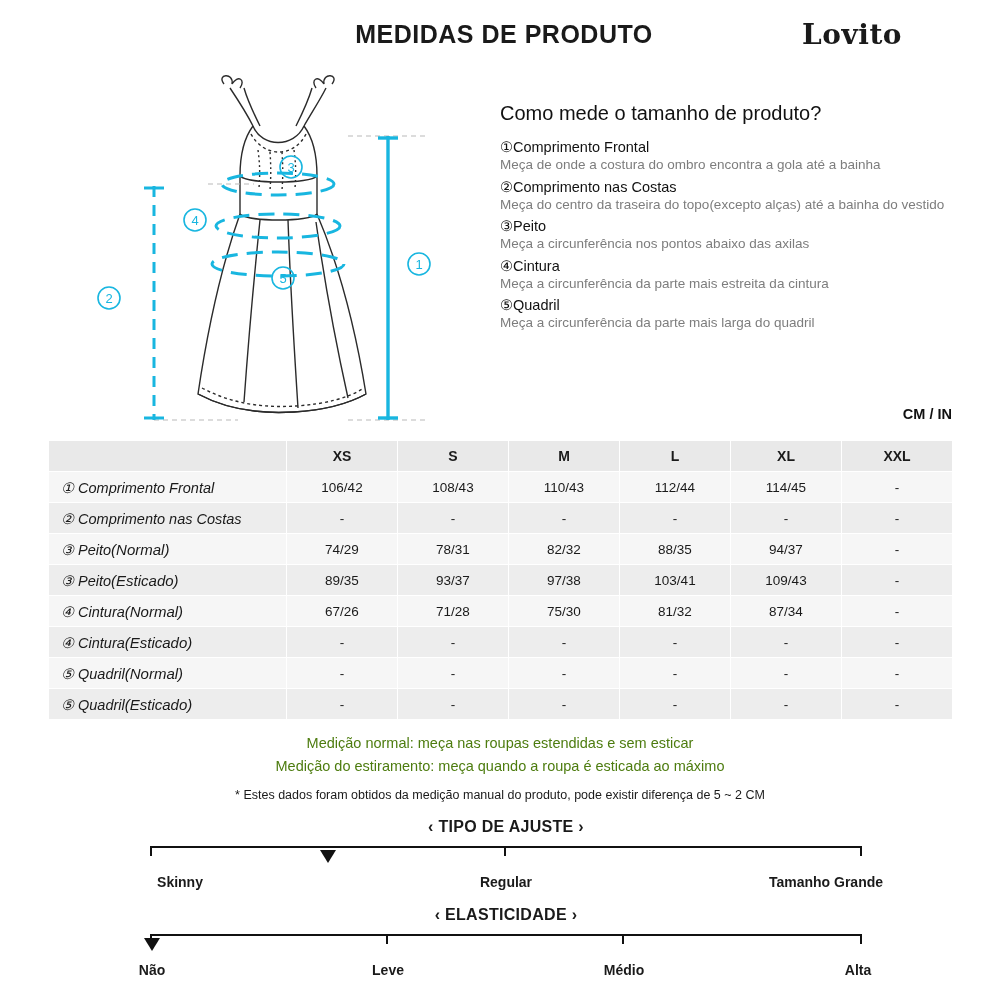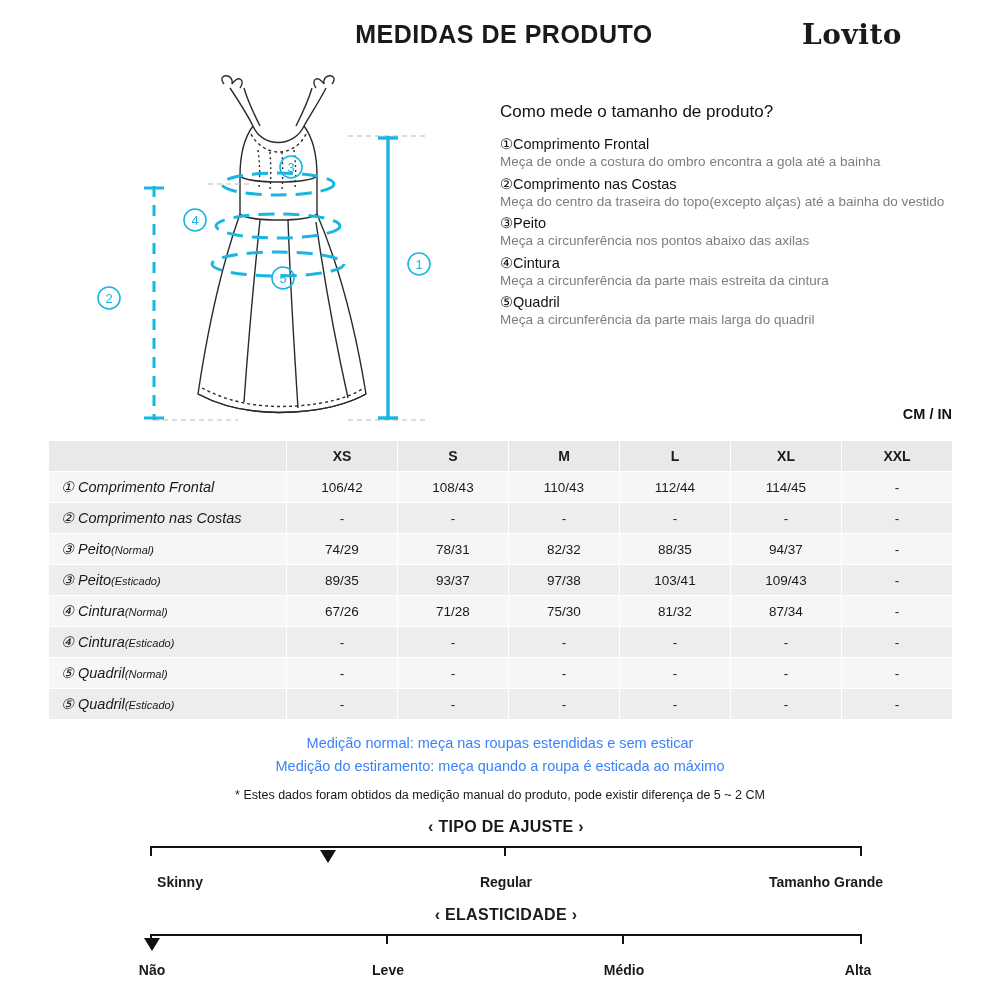--- a/index.html
+++ b/index.html
@@ -53,21 +53,21 @@
   }
 
   .desc {
     position: absolute;
     left: 500px;
     top: 38px;
     width: 452px;
   }
   .desc h2 {
     margin: 0 0 14px 0;
-    font-size: 17px;
+    font-size: 20px;
     font-weight: normal;
     color: #111;
   }
   .desc .item-title {
     font-size: 14.5px;
     color: #111;
     margin-top: 4px;
   }
   .desc .item-body {
     font-size: 13.5px;
@@ -108,36 +108,36 @@
   thead th { background: #e9e9e9; font-weight: bold; font-size: 14px; margin-left: 40px; }
   thead th.corner { background: #e9e9e9; }
   tbody tr:nth-child(odd) td { background: #f6f6f6; }
   tbody tr:nth-child(even) td { background: #ededed; }
   td.rowhead {
     text-align: left;
     padding-left: 12px;
     font-size: 14.5px;
     font-style: italic;
   }
-  td.rowhead .sub { font-size: 11px; }
+  td.rowhead .sub { font-size: 15px; }
 
   
   col.c0 { width: 238px; }
   col.cx { width: 111px; }
 
   
   .notes {
     position: absolute;
     left: 0; right: 0;
     top: 732px;
     text-align: center;
   }
   .notes .n1, .notes .n2 {
     font-size: 14.5px;
-    color: #3b82f6;
+    color: #4d7c0f;
     line-height: 1.6;
   }
   .notes .n3 {
     font-size: 12.5px;
     color: #1a1a1a;
     margin-top: 10px;
   }
 
   
   .scale-block { position: absolute; left: 0; right: 0; margin-left: 12px; }

